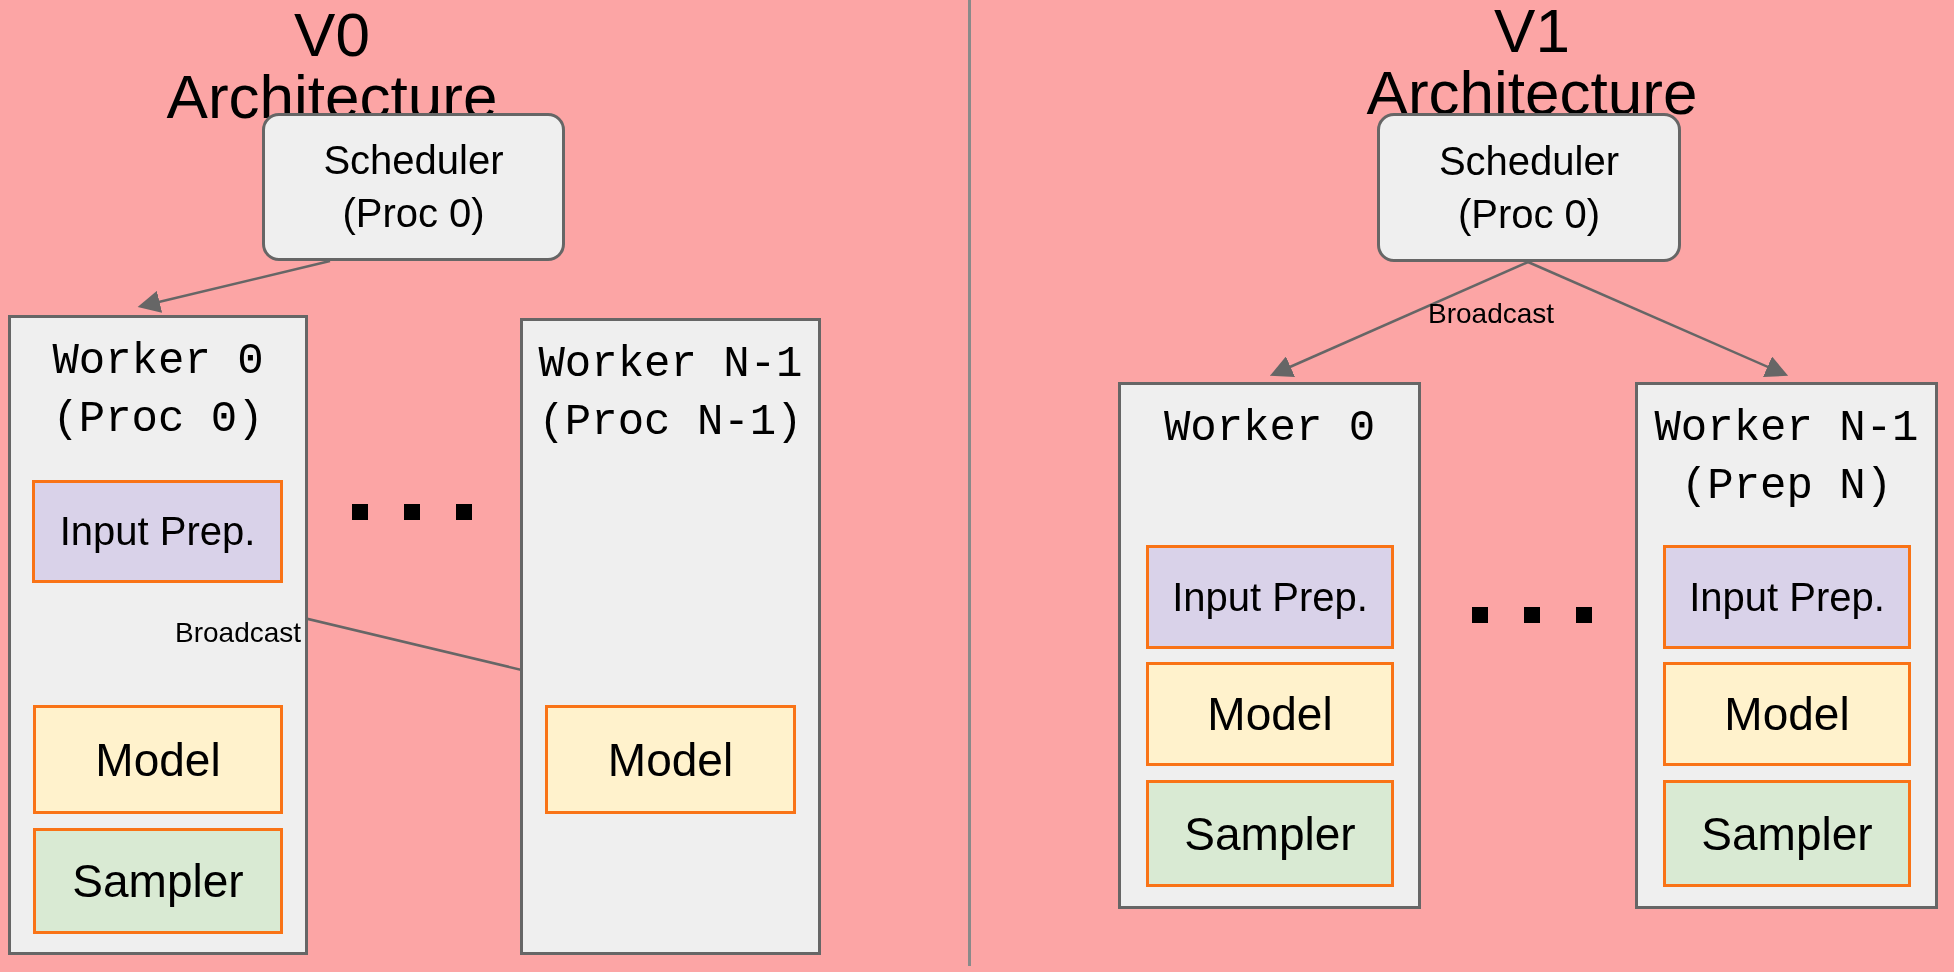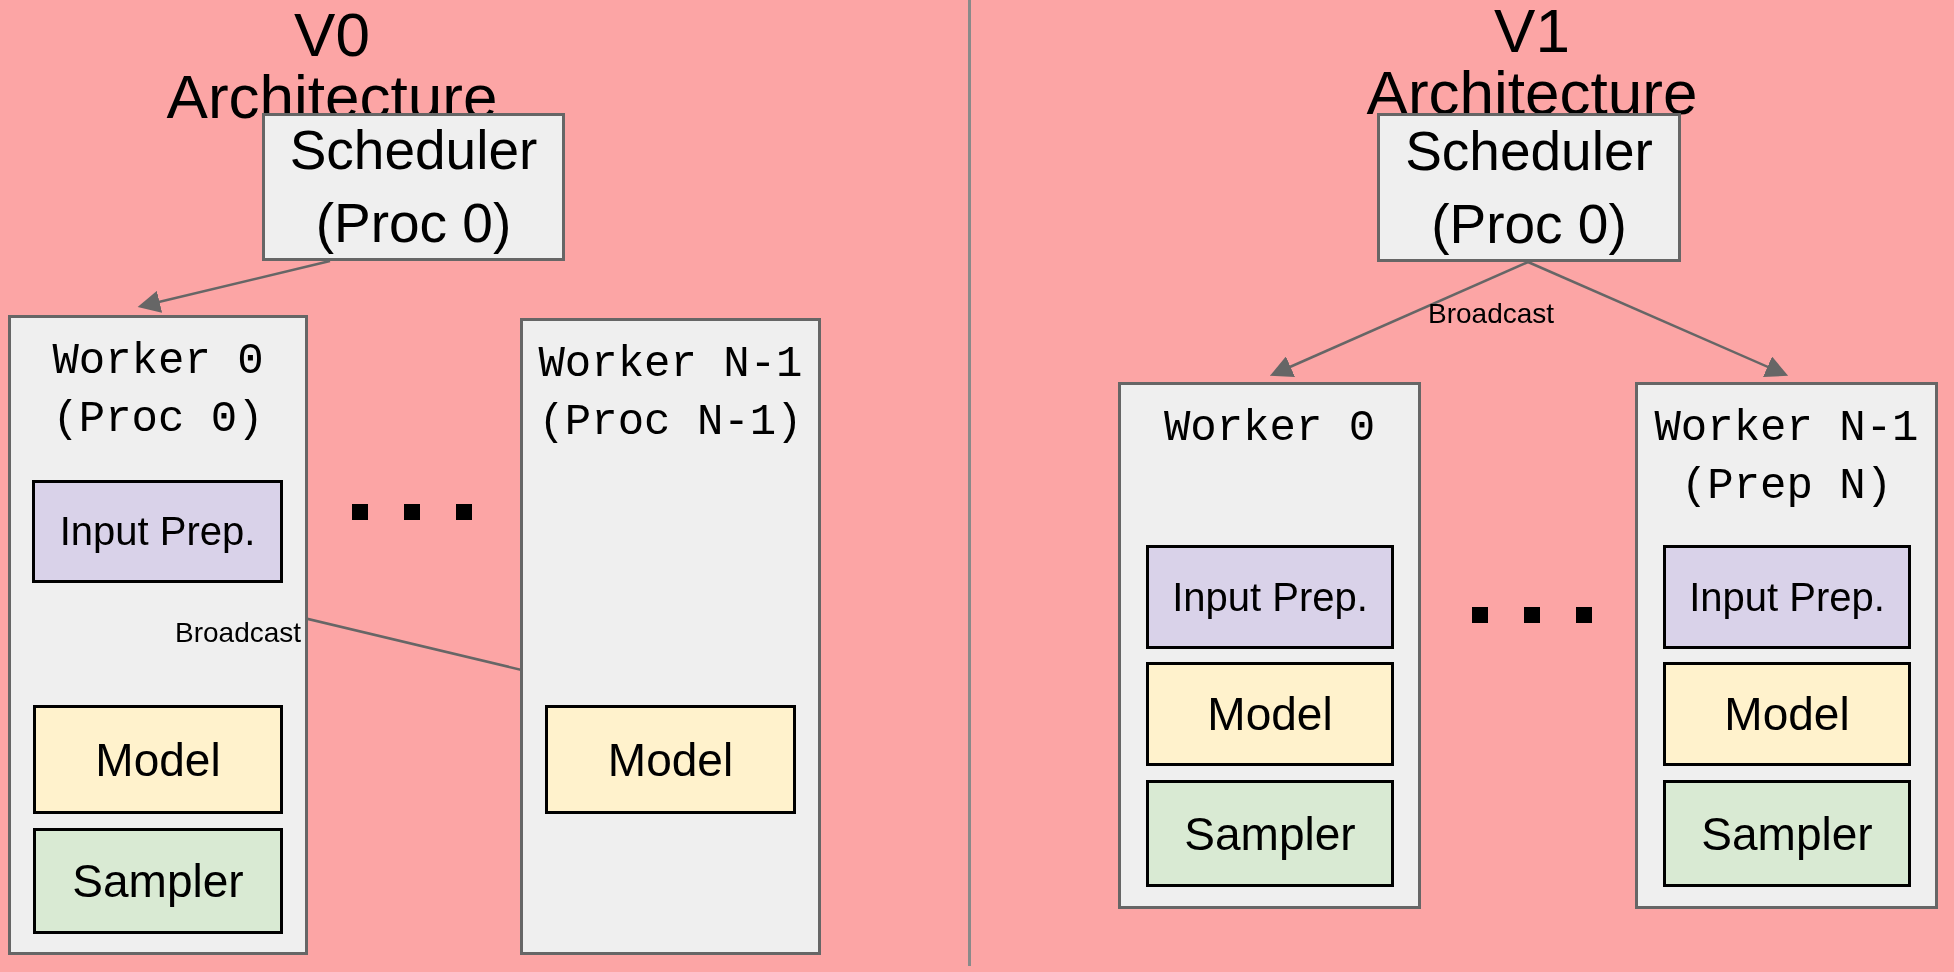--- a/index.html
+++ b/index.html
@@ -8,27 +8,27 @@
     font-family:"Liberation Sans","DejaVu Sans",sans-serif;color:#000000;
   }
   .abs{position:absolute;}
   .panel-title{
     font-size:62px;line-height:1.0;text-align:center;letter-spacing:0px;
   }
   .gbox{
     position:absolute;background:#efefef;border:3px solid #666666;box-sizing:border-box;
     display:flex;align-items:center;justify-content:center;text-align:center;
   }
-  .sched{font-size:55px;line-height:1.32;}
+  .sched{font-size:40px;line-height:1.32;border-radius:17px;}
   .workerbox{align-items:flex-start;}
   .worker-title{
     position:absolute;text-align:center;font-size:44px;line-height:1.32;font-family:Liberation Mono, monospace;
   }
   .inner{
-    position:absolute;border:3px solid #000000;box-sizing:border-box;
+    position:absolute;border:3px solid #f97316;box-sizing:border-box;
     display:flex;align-items:center;justify-content:center;text-align:center;
   }
   .purple{background:#d9d2e9;font-size:40px;}
   .yellow{background:#fff2cc;font-size:46px;}
   .green{background:#d9ead3;font-size:46px;}
   .bcast{font-size:28px;line-height:1.0;}
   .divider{position:absolute;background:#8a8a8a;}
   .dots{position:absolute;display:flex;gap:36px;}
   .dots .sq{width:16px;height:16px;background:#000000;display:block;}
   svg.arrows{position:absolute;left:0;top:0;pointer-events:none;}

